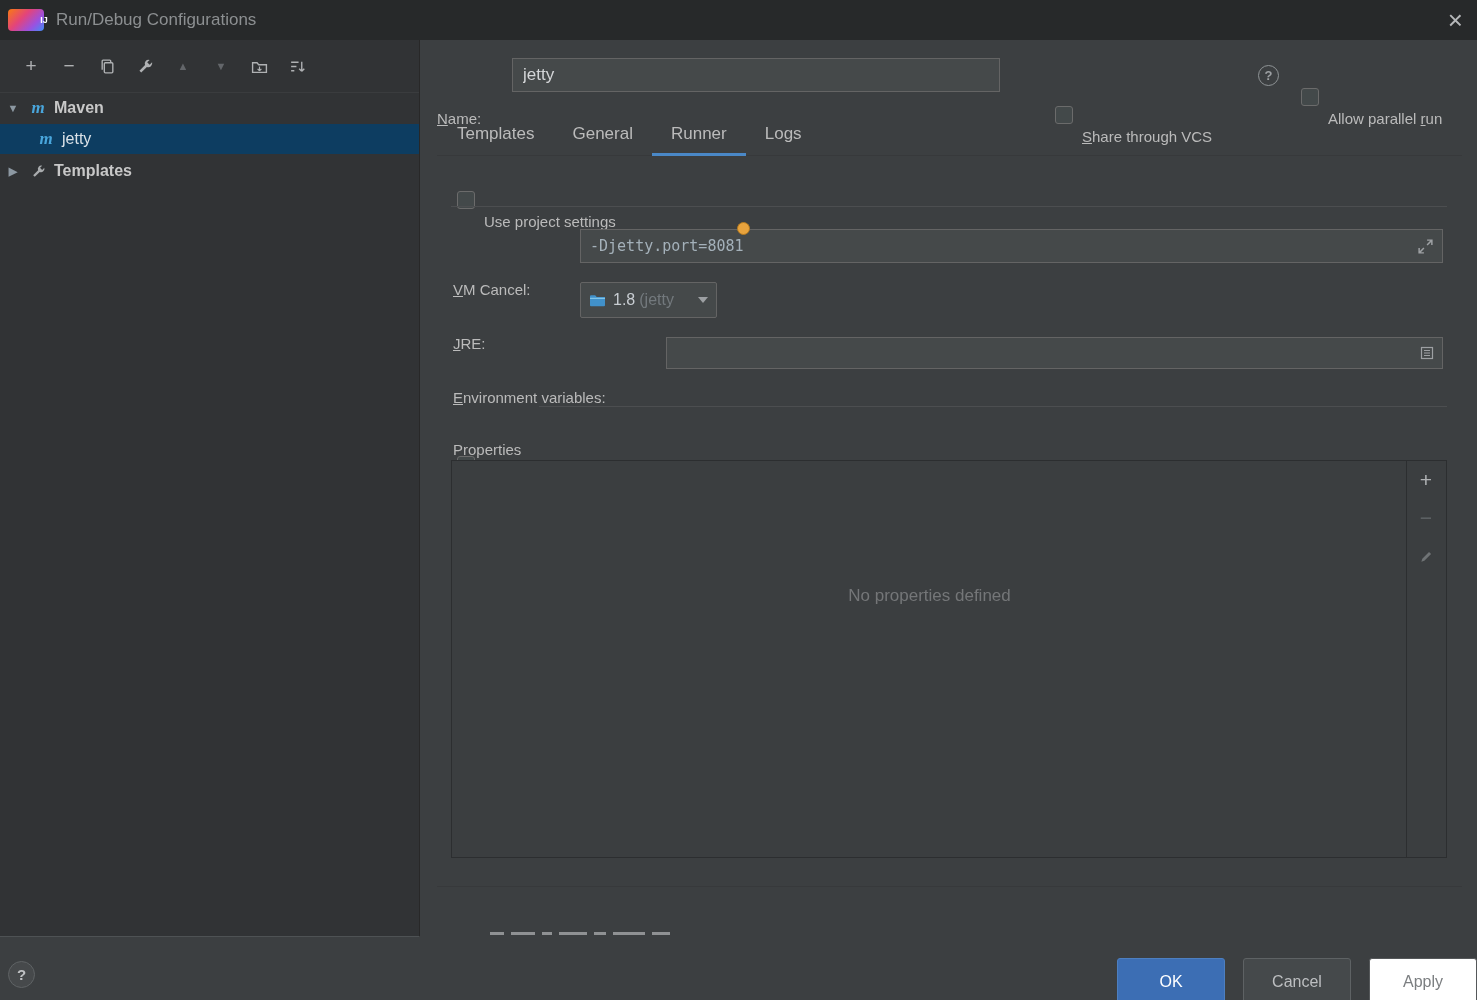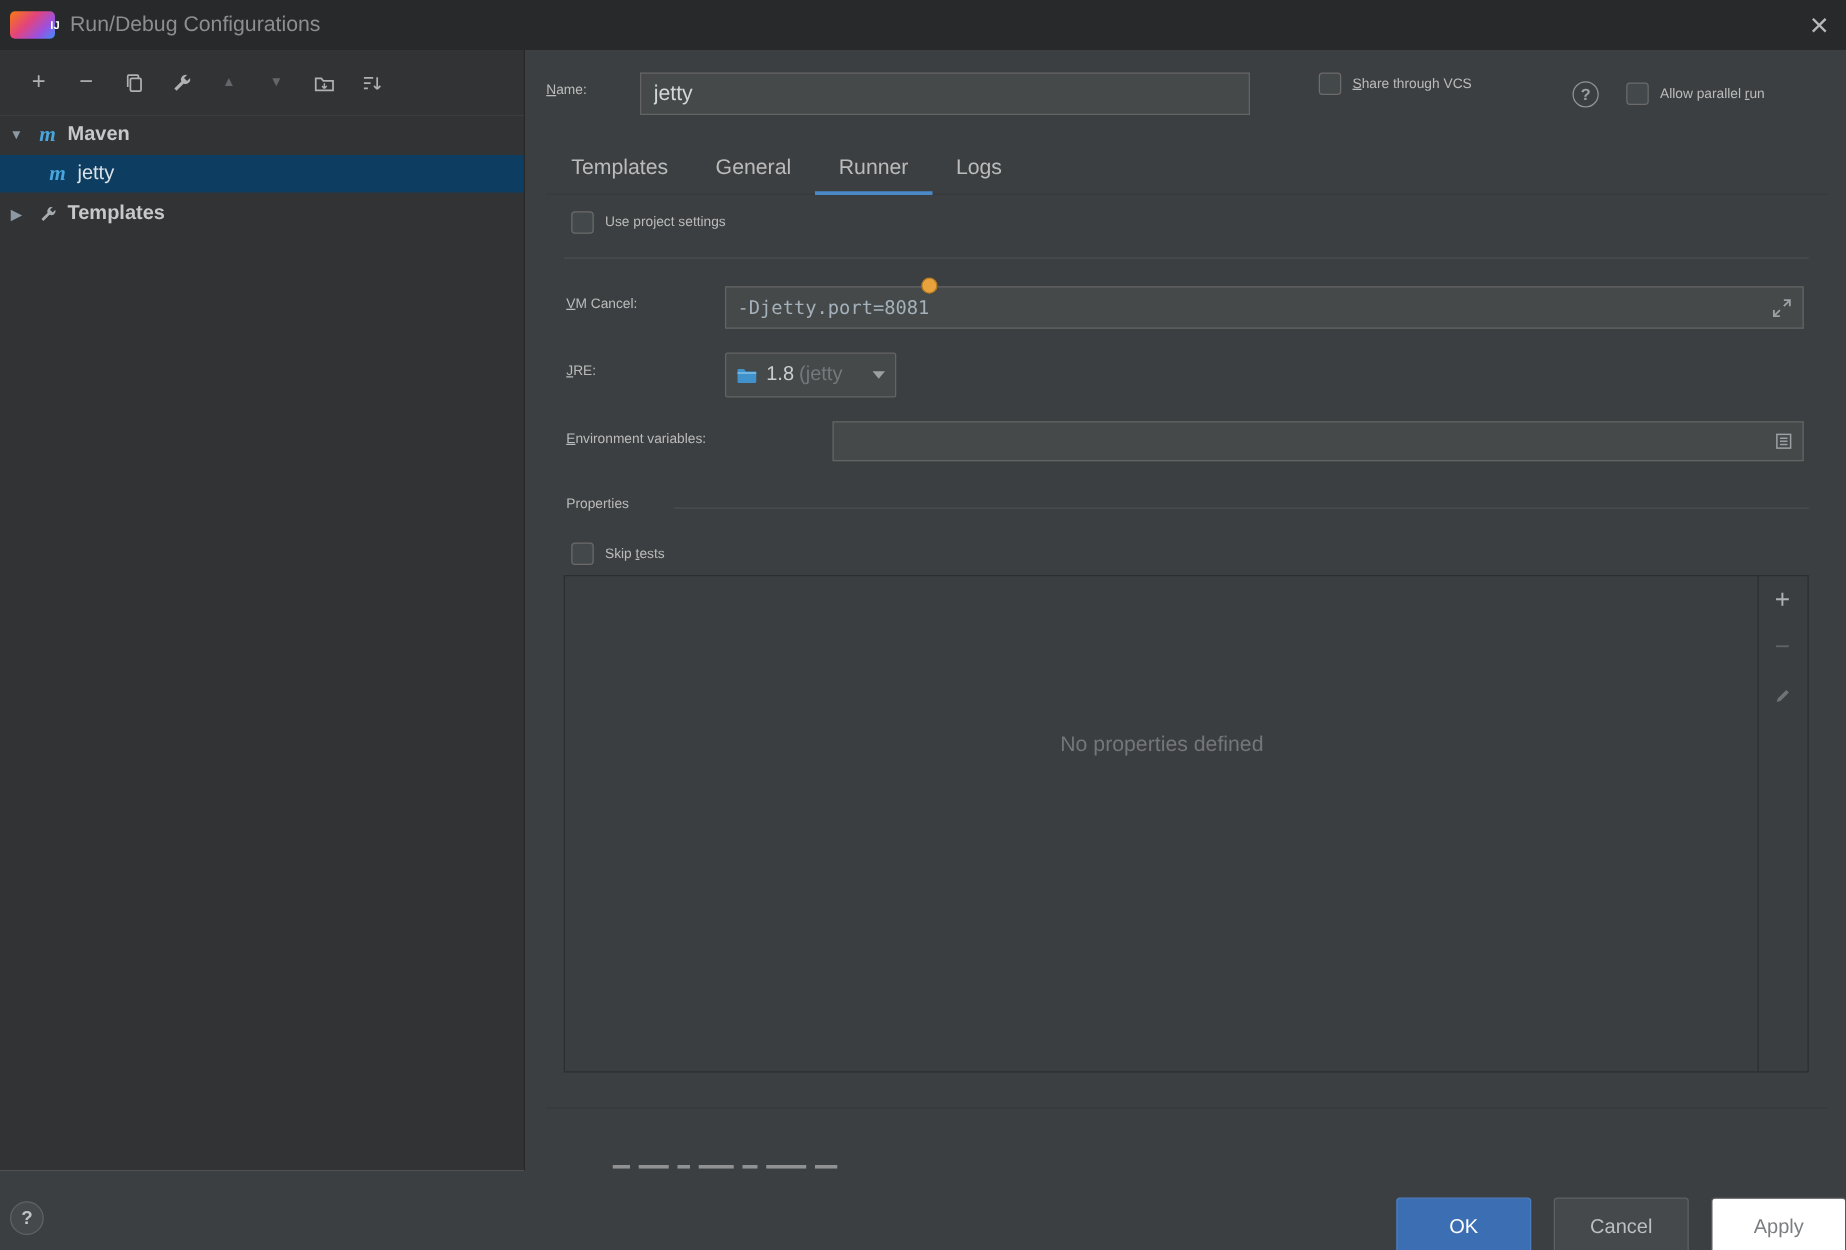--- a/index.html
+++ b/index.html
@@ -53,35 +53,35 @@
   .m-icon {
     font-style:italic; font-weight:bold; color:#49a6dc; font-size:17px;
     width:24px; text-align:center; font-family:"Liberation Serif", serif;
   }
   .indent-sm { width:34px; }
   .wrench-icon { width:24px; display:flex; justify-content:center; color:#a9acae; }
   .wrench-icon svg { width:15px; height:15px; }
   .tree-label { margin-left:4px; }
 
   
-  .lbl { font-size:11px; color:#bbbbbb; }
+  .lbl { font-size:15px; color:#bbbbbb;margin-top:44px; }
   .mn { text-decoration:underline; }
   .name-label { position:absolute; left:437px; top:66px; }
   .name-input {
     position:absolute; left:512px; top:58px; width:488px; height:34px;
     background:#45494a; border:1px solid #646464; color:#d4d6d8;
     font-size:17px; font-family:"Liberation Sans", sans-serif; padding:0 10px;
     outline:none;
   }
   .cb {
     width:18px; height:18px; background:#43494a; border:1.6px solid #6b6b6b;
     border-radius:3px; flex:none; cursor:pointer;
   }
   .chk-group { position:absolute; display:flex; align-items:center; gap:9px; }
-  .share-group { left:1055px; top:58px; }
+  .share-group { left:1055px; top:84px; }
   .help-circle {
     position:absolute; left:1258px; top:65px; width:21px; height:21px;
     border:1.6px solid #8f9496; border-radius:50%; color:#9da0a3;
     font-size:13px; font-weight:bold; display:flex; align-items:center; justify-content:center;
     cursor:pointer;
   }
   .allow-group { left:1301px; top:66px; white-space:nowrap; }
 
   
   .tabstrip {

